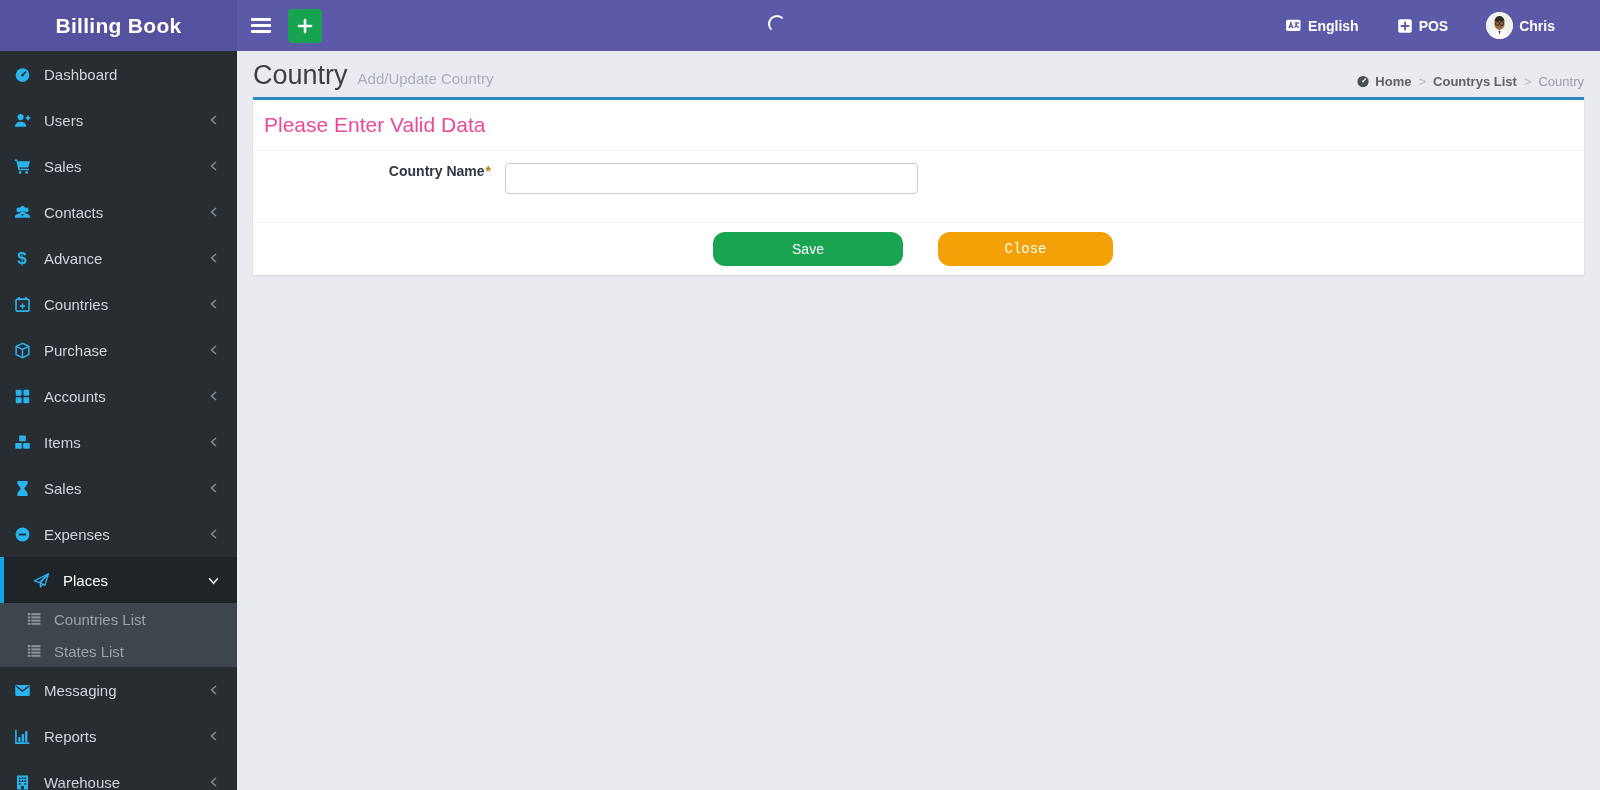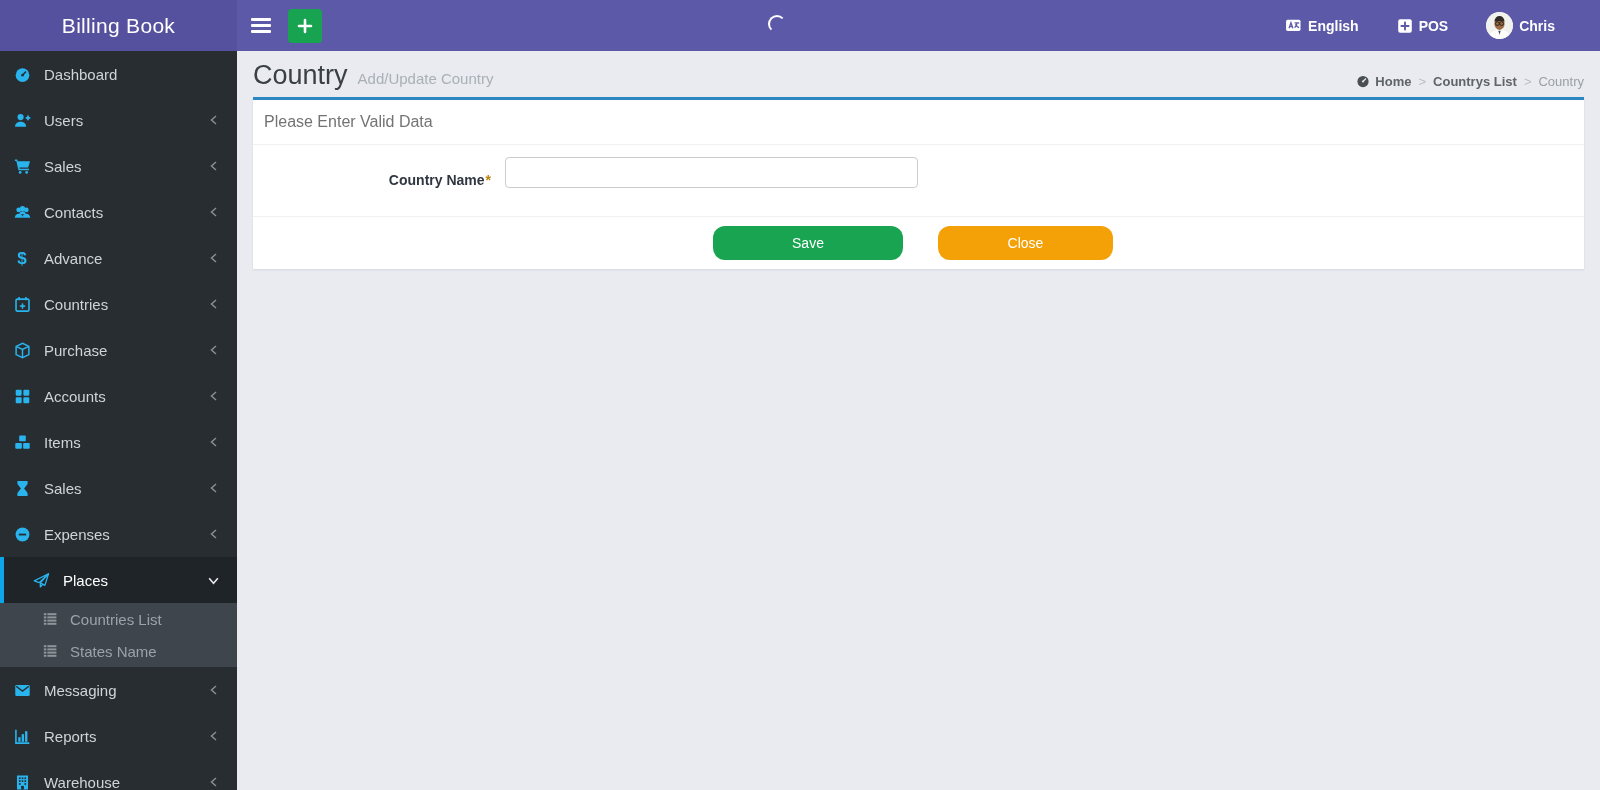--- a/index.html
+++ b/index.html
@@ -1,67 +1,67 @@
 <!DOCTYPE html>
 <html><head>
 <meta charset="utf-8">
 <style>
   * { margin:0; padding:0; box-sizing:border-box; }
   html,body { width:1600px; height:790px; overflow:hidden; font-family:"Liberation Sans", sans-serif; background:#e9ebf0; }
 
   
   .topbar { position:fixed; top:0; left:0; width:1600px; height:51px; background:#5d59a9; display:flex; align-items:center; z-index:20; }
-  .brand { width:237px; height:51px; background:#56519e; color:#fff; font-size:21px; font-weight:normal; text-align:center; line-height:51px; letter-spacing:.3px; flex:0 0 auto; }
+  .brand { width:237px; height:51px; background:#56519e; color:#fff; font-size:21px; font-weight:bold; text-align:center; line-height:51px; letter-spacing:.3px; flex:0 0 auto; }
   .tb-left { display:flex; align-items:center; margin-left:14px; }
   .hamburger { width:20px; height:15px; display:flex; flex-direction:column; justify-content:space-between; cursor:pointer; }
   .hamburger span { display:block; height:3px; background:#fff; border-radius:1px; }
   .add-btn { width:34px; height:34px; margin-left:17px; background:#17a34f; border:none; border-radius:4px; display:flex; align-items:center; justify-content:center; cursor:pointer; }
   .spinner { position:absolute; left:768px; top:15px; width:18px; height:18px; border:2px solid #fff; border-right-color:transparent; border-bottom-color:transparent; border-radius:50%; animation:spin 1s linear infinite; }
   @keyframes spin { to { transform:rotate(360deg);} }
   .tb-right { margin-left:auto; display:flex; align-items:center; padding-right:45px; }
   .tb-item { display:flex; align-items:center; color:#fff; font-size:14px; font-weight:600; margin-left:38px; cursor:pointer; }
   .tb-item svg, .tb-item .avatar { margin-right:6px; }
   .avatar { width:27px; height:27px; border-radius:50%; overflow:hidden; display:inline-block; background:#f2f2f0; }
 
   
   .sidebar { position:fixed; top:51px; left:0; width:237px; height:739px; background:#282d31; overflow:hidden; z-index:10; }
   .nav-item { height:46px; display:flex; align-items:center; padding-left:11px; cursor:pointer; }
   .nav-item .nico { width:22px; display:flex; justify-content:center; align-items:center; }
   .nav-item .nlabel { margin-left:11px; font-size:15px; color:#ced4d9; }
   .nav-item .chev { margin-left:auto; margin-right:17px; display:flex; align-items:center; }
   .nav-item.active { background:#1f2428; border-left:4px solid #0ea5e9; padding-left:26px; }
   .nav-item.active .nlabel { color:#fff; }
   .submenu { background:#3f454c; }
-  .sub-item { height:32px; display:flex; align-items:center; padding-left:40px; cursor:pointer; }
+  .sub-item { height:32px; display:flex; align-items:center; padding-left:24px; cursor:pointer; }
   .sub-item .nico { width:20px; display:flex; justify-content:center; }
   .sub-item .nlabel { margin-left:10px; font-size:15px; color:#9ba2a9; }
   .dollar-glyph { color:#29b4ee; font-size:17px; font-weight:bold; line-height:1; }
 
   
   .main { margin-left:237px; margin-top:51px; width:1363px; height:739px; background:#e9ebf0; }
   .page-head { display:flex; align-items:center; padding:8px 16px 6px 16px; height:46px; }
   .page-title { font-size:27px; font-weight:400; color:#3b4045; }
   .page-subtitle { font-size:15px; color:#a9b0b7; margin-left:10px; margin-top:6px; }
   .breadcrumb { margin-left:auto; display:flex; align-items:center; font-size:13px; margin-top:12px; }
   .breadcrumb .bc-link { color:#5f6468; font-weight:600; cursor:pointer; }
   .breadcrumb .bc-sep { color:#b7bdc2; margin:0 7px; }
   .breadcrumb .bc-current { color:#9aa0a6; }
   .breadcrumb svg { margin-right:5px; }
 
   .card { margin:0 16px; background:#fff; border-top:3px solid #2d87c3; box-shadow:0 1px 2px rgba(0,0,0,.09); }
-  .card-header { padding:13px 11px; font-size:16px; color:#737373; border-bottom:1px solid #f0f1f3; }
+  .card-header { padding:13px 11px; font-size:21px; color:#ec4899; border-bottom:1px solid #f0f1f3; }
   .card-body { padding:12px 10px 28px 10px; }
-  .form-row { display:flex; align-items:flex-end; }
+  .form-row { display:flex; align-items:flex-start; }
   .form-label { flex:0 0 228px; text-align:right; font-size:14px; font-weight:bold; color:#2f3640; }
   .req { color:#b8860b; margin-left:1px; }
   .form-input { margin-left:14px; width:413px; height:31px; border:1px solid #ccc; border-radius:4px; padding:0 8px; font-size:14px; color:#333; outline:none; }
   .card-footer { border-top:1px solid #f0f1f3; padding:9px 0 9px 460px; display:flex; }
   .btn { height:34px; border:none; border-radius:12px; color:#fff; font-size:14px; font-family:"Liberation Sans",sans-serif; cursor:pointer; }
   .btn-save { width:190px; background:#18a450; margin-right:35px; }
-  .btn-close { width:175px; background:#f3a106; }
+  .btn-close { width:175px; background:#f3a106;font-family:Liberation Mono, monospace; }
 </style>
 </head>
 <body>
 
 <div class="topbar">
   <div class="brand">Billing Book</div>
   <div class="tb-left">
     <div class="hamburger">
         <span></span>
         <span></span>
@@ -322,21 +322,21 @@
             <rect x="1.8" y="2.2" width="2.6" height="2"></rect>
             <rect x="5.4" y="2.2" width="9" height="2"></rect>
             <rect x="1.8" y="5.4" width="2.6" height="2"></rect>
             <rect x="5.4" y="5.4" width="9" height="2"></rect>
             <rect x="1.8" y="8.6" width="2.6" height="2"></rect>
             <rect x="5.4" y="8.6" width="9" height="2"></rect>
             <rect x="1.8" y="11.8" width="2.6" height="2"></rect>
             <rect x="5.4" y="11.8" width="9" height="2"></rect>
           </svg>
       </span>
-      <span class="nlabel">States Name</span>
+      <span class="nlabel">States List</span>
     </div>
   </div>
 
   <div class="nav-item">
     <span class="nico">
       <svg width="17" height="17" viewBox="0 0 16 16">
           <rect x="1.2" y="2.8" width="13.6" height="10.4" rx="1.2" fill="#29b4ee"></rect>
           <path d="M2 4l6 4.6L14 4" fill="none" stroke="#282d31" stroke-width="1.3"></path>
         </svg>
     </span>

